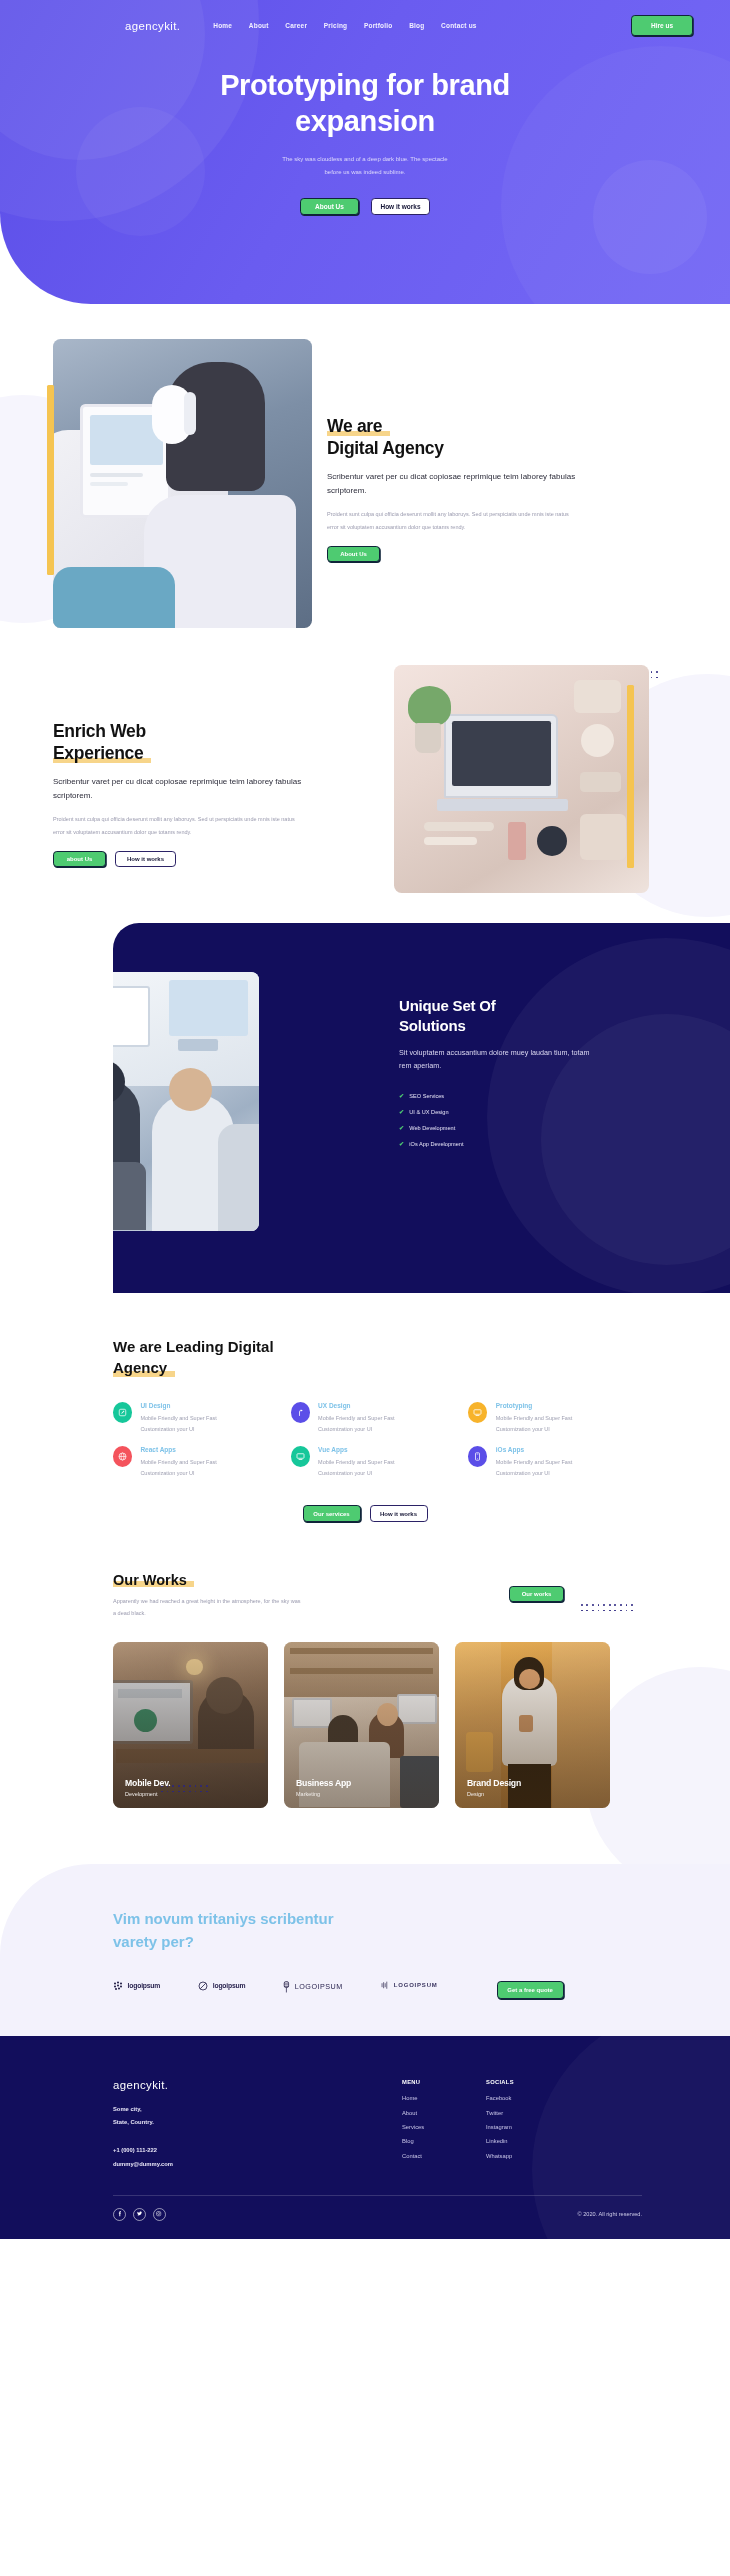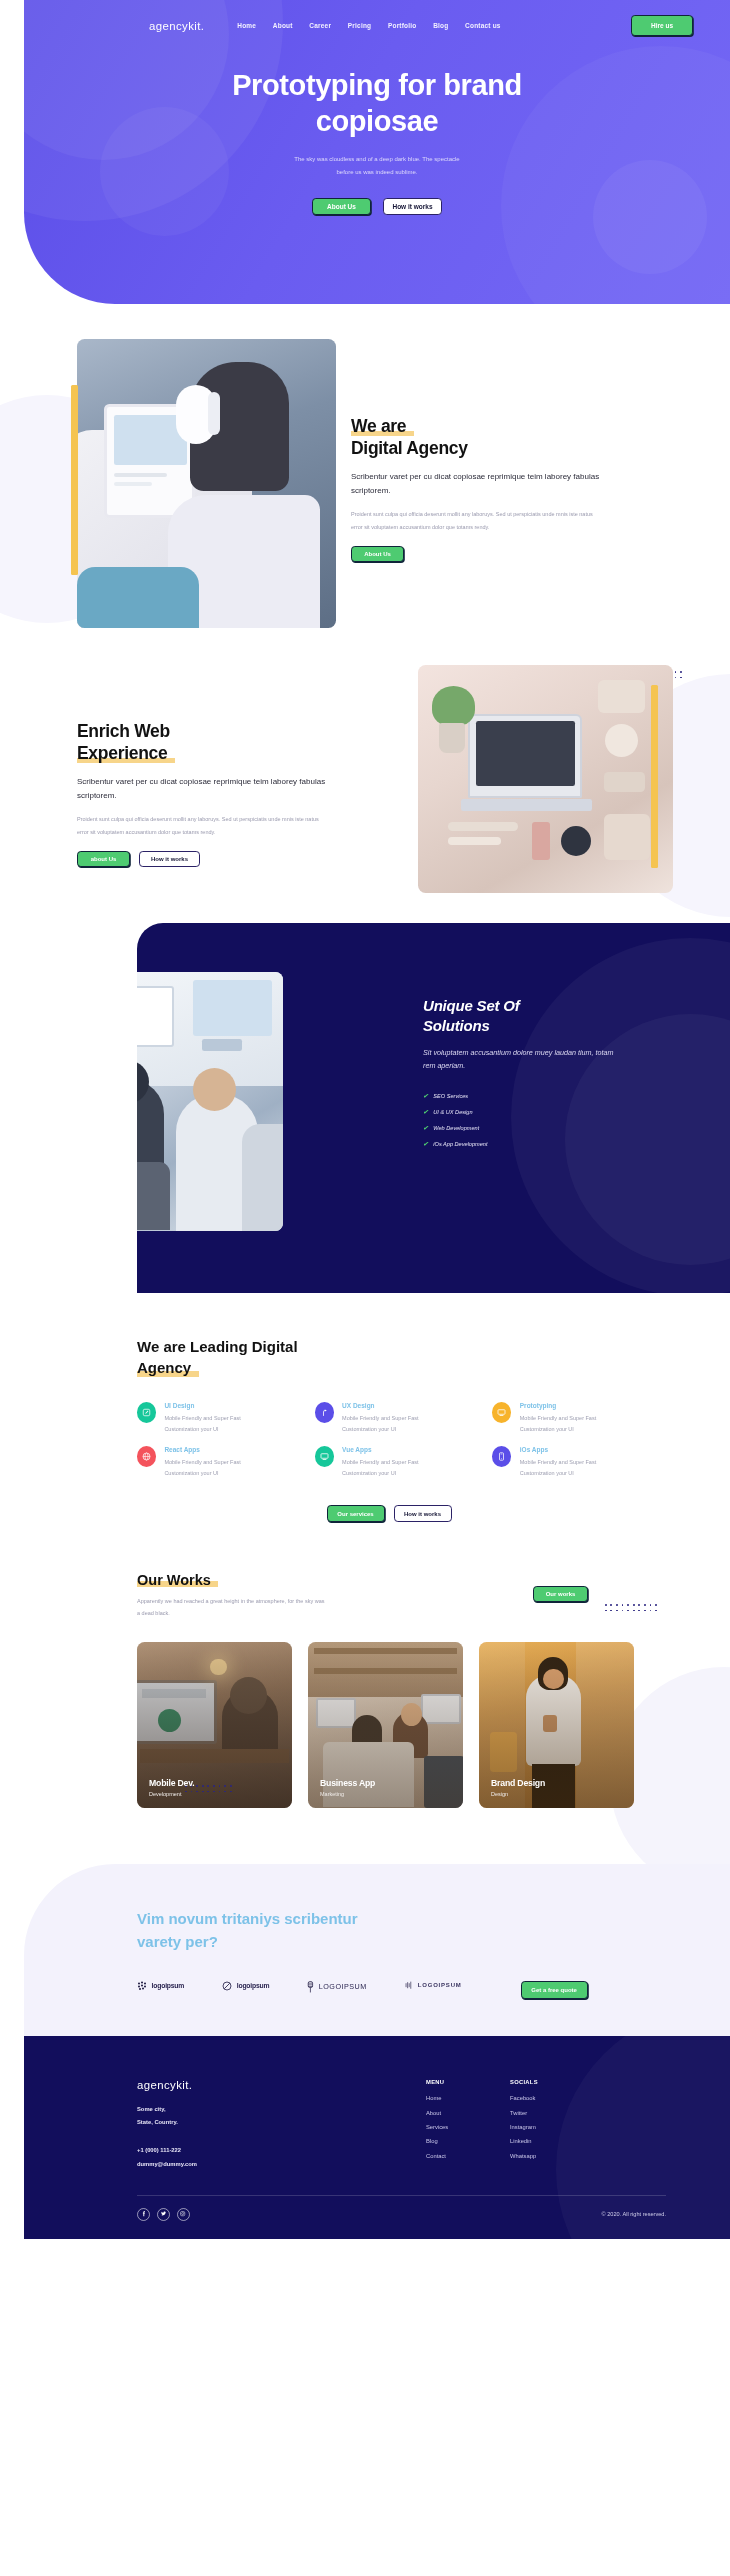--- a/index.html
+++ b/index.html
@@ -4,21 +4,21 @@
 <style>
   * { margin:0; padding:0; box-sizing:border-box; }
   html,body { width:730px; }
   body {
     font-family:"Liberation Sans", sans-serif;
     background:#ffffff;
     color:#1b1b2f;
     width:730px;
     overflow-x:hidden;
   }
-  .page { width:730px; position:relative; overflow:hidden;padding-left:24px; }
+  .page { width:730px; position:relative; overflow:hidden; }
 
   
   .hero {
     position:relative;
     height:304px;
     background:linear-gradient(120deg,#5b4ee8 0%,#6a5cf0 45%,#7468f5 100%);
     border-bottom-left-radius:91px;
     overflow:hidden;
   }
   .hero-blob1 {
@@ -157,21 +157,21 @@
     background:#120e5c; border-top-left-radius:26px; overflow:hidden;
   }
   .dark-blob1 {
     position:absolute; right:-114px; top:15px; width:358px; height:358px;
     border-radius:50%; background:rgba(255,255,255,.045);
   }
   .dark-blob2 {
     position:absolute; right:-61px; top:91px; width:251px; height:251px;
     border-radius:50%; background:rgba(255,255,255,.04);
   }
-  .dark-inner { position:relative; z-index:3; display:flex; height:100%;font-style:italic; }
+  .dark-inner { position:relative; z-index:3; display:flex; height:100%; }
   .dark-left { width:243px; }
   .solutions-photo {
     position:absolute; left:-58px; top:49px; width:204px; height:259px;
     border-radius:7.6px; overflow:hidden; z-index:4;
     background:linear-gradient(150deg,#e9eef4 0%,#cfd8e3 30%,#9fb0c4 65%,#e5eaf0 100%);
   }
   .dark-right { padding:73px 0 0 43px; color:#fff; width:358px; }
   .dark-title { font-size:15px; font-weight:800; line-height:1.32; letter-spacing:-0.2px; }
   .dark-lead { font-size:7.2px; line-height:1.85; color:#dcd9f2; margin-top:10px; max-width:194px; }
   .checks { margin-top:20px; }
@@ -301,21 +301,21 @@
         <a href="#">Portfolio</a>
         <a href="#">Blog</a>
         <a href="#">Contact us</a>
       </div>
       <a class="btn btn-green hire-btn">Hire us</a>
     </nav>
 
     <div class="hero-body">
       <h1 class="hero-title">
         <span>Prototyping for brand</span><br>
-        <span>copiosae</span>
+        <span>expansion</span>
       </h1>
       <p class="hero-sub">
         <span>The sky was cloudless and of a deep dark blue. The spectacle</span><br>
         <span>before us was indeed sublime.</span>
       </p>
       <div class="hero-btns">
         <a class="btn btn-green">About Us</a>
         <a class="btn btn-white">How it works</a>
       </div>
     </div>

